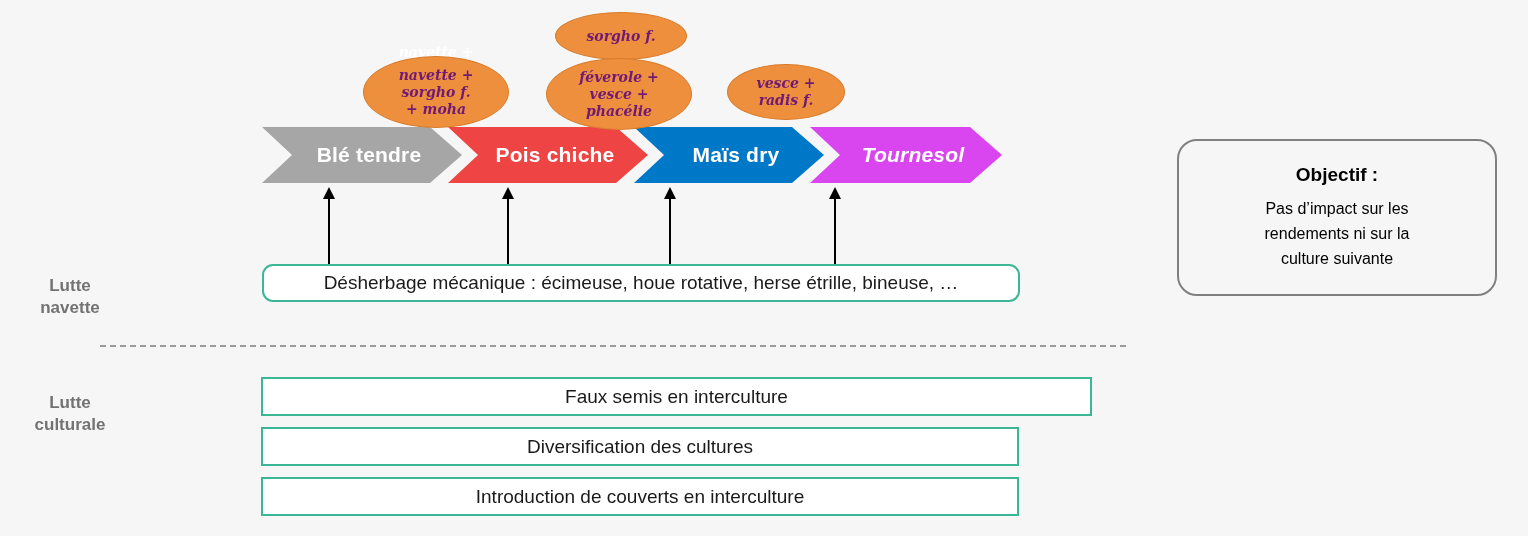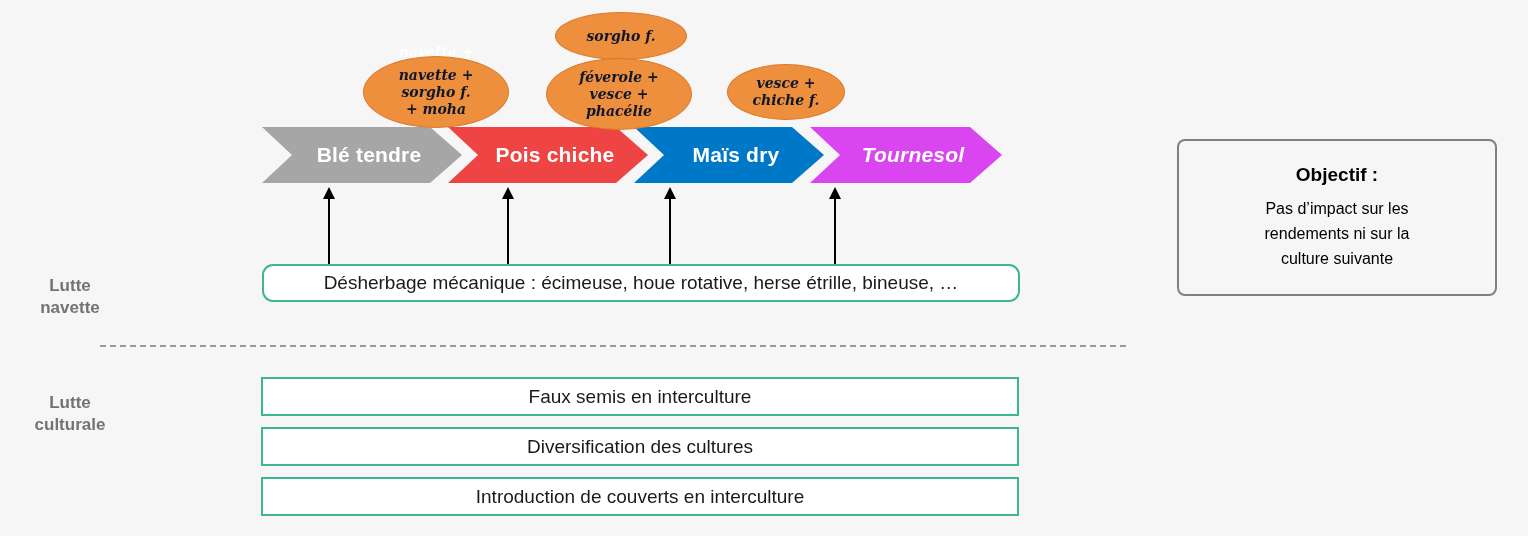--- a/index.html
+++ b/index.html
@@ -74,21 +74,21 @@
   
   .ellipse {
     position: absolute;
     background: #ee8f3e;
     border: 1.5px solid #d97b2a;
     border-radius: 50%;
     display: flex;
     flex-direction: column;
     align-items: center;
     justify-content: center;
-    color: #0f172a;
+    color: #701a75;
     font-family: "DejaVu Serif", serif;
     font-style: italic;
     font-weight: bold;
     font-size: 14px;
     line-height: 17px;
     text-align: center;
     box-sizing: border-box;
   }
   .ghost-line {
     position: absolute;
@@ -164,21 +164,21 @@
 
   
   .objectif {
     position: absolute;
     left: 1177px;
     top: 139px;
     width: 320px;
     height: 157px;
     background: #f6f6f6;
     border: 2px solid #808080;
-    border-radius: 8px;
+    border-radius: 20px;
     box-sizing: border-box;
     display: flex;
     flex-direction: column;
     align-items: center;
     justify-content: center;
     padding: 6px 18px;
   }
   .objectif-title {
     font-size: 19px;
     font-weight: bold;
@@ -212,21 +212,21 @@
   </div>
 
   <div class="ellipse ell-fev">
     <div>féverole +</div>
     <div>vesce +</div>
     <div>phacélie</div>
   </div>
 
   <div class="ellipse ell-vesce">
     <div>vesce +</div>
-    <div>chiche f.</div>
+    <div>radis f.</div>
   </div>
 
   <div class="rotation-band">
     <div class="chev chev-0">
       <span>Blé tendre</span>
     </div>
     <div class="chev chev-1">
       <span>Pois chiche</span>
     </div>
     <div class="chev chev-2">
@@ -251,21 +251,21 @@
     <span>Désherbage mécanique : écimeuse, houe rotative, herse étrille, bineuse, …</span>
   </div>
 
   <div class="divider"></div>
 
   <div class="sec-label" style="left:0px; top:392px; width:140px;">
     <div>Lutte</div>
     <div>culturale</div>
   </div>
 
-  <div class="gbox" style="left:261px; top:377px; width:758px; height:39px;">
+  <div class="gbox" style="left:261px; top:377px; width:831px; height:39px;">
     <span>Faux semis en interculture</span>
   </div>
   <div class="gbox" style="left:261px; top:427px; width:758px; height:39px;">
     <span>Diversification des cultures</span>
   </div>
   <div class="gbox" style="left:261px; top:477px; width:758px; height:39px;">
     <span>Introduction de couverts en interculture</span>
   </div>
 
   <div class="objectif">

